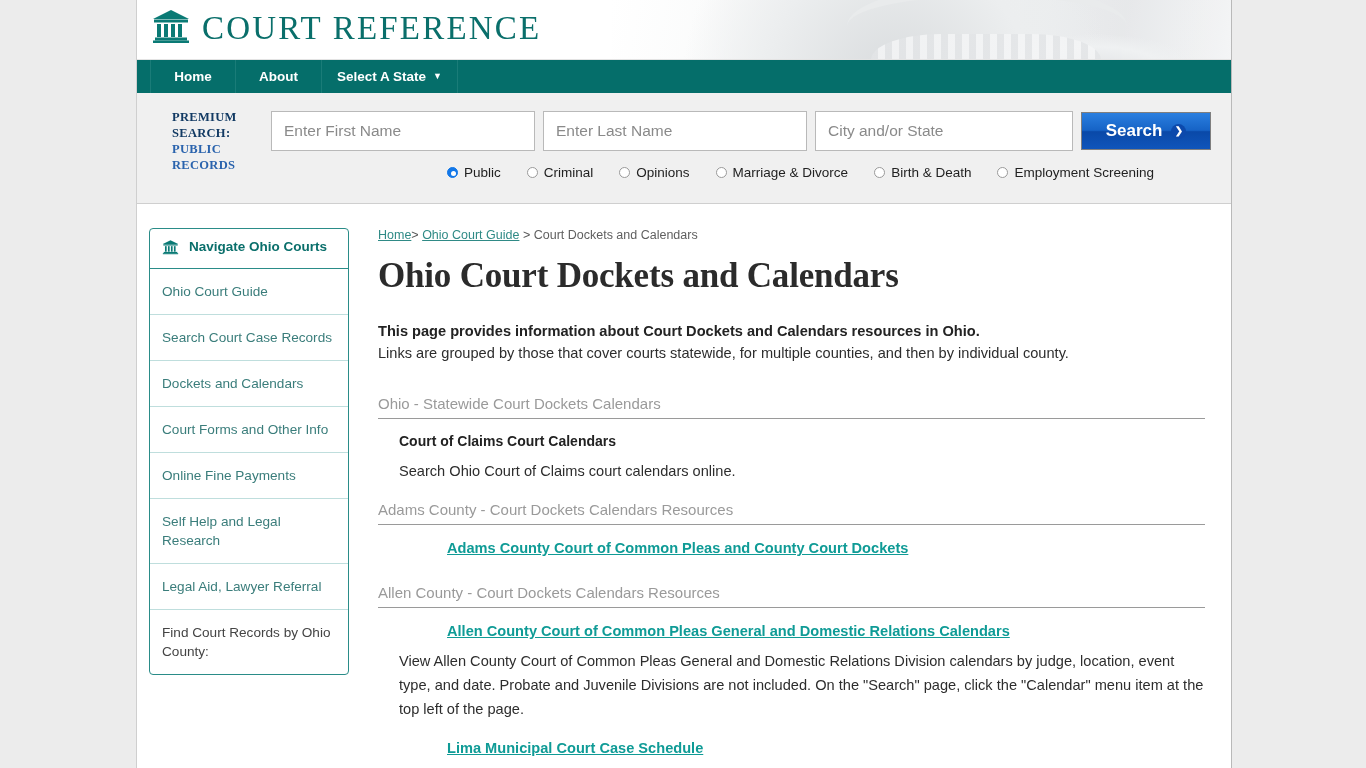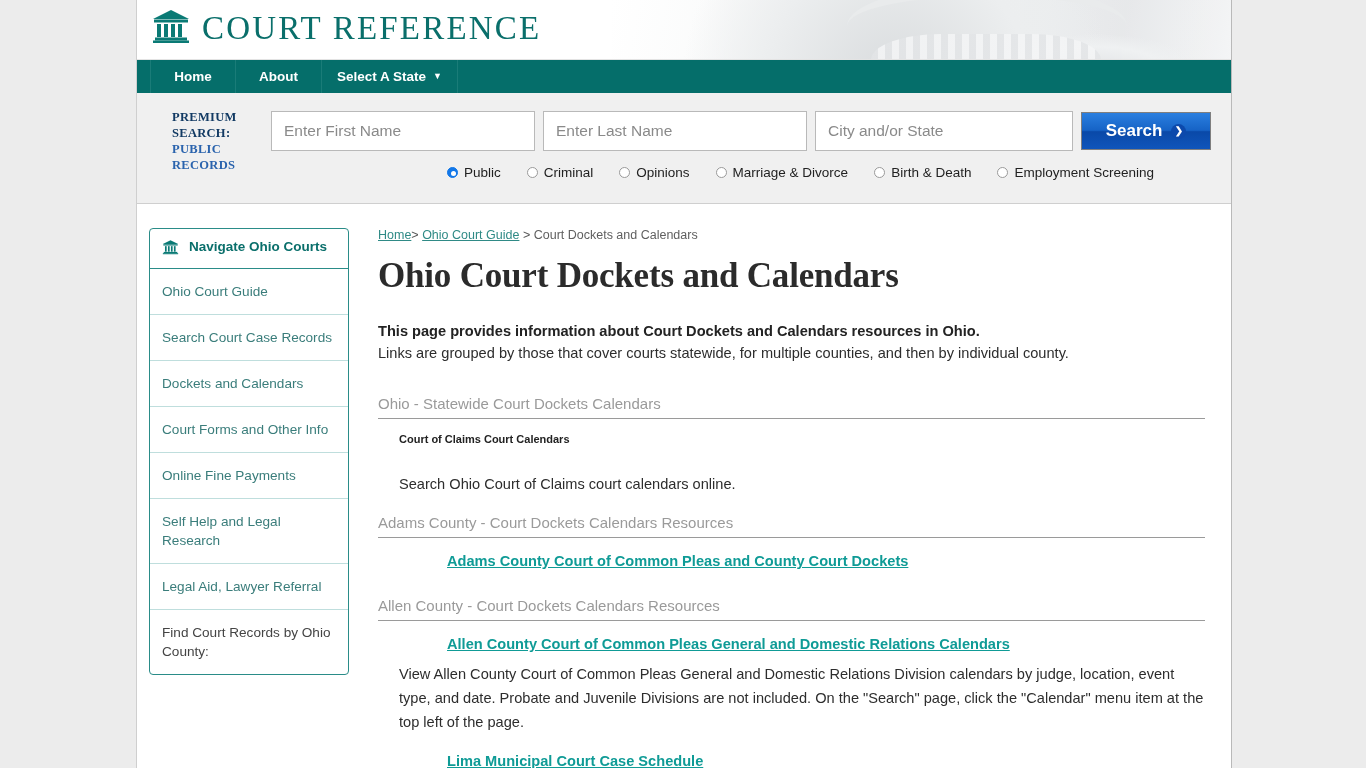--- a/index.html
+++ b/index.html
@@ -142,21 +142,21 @@
     letter-spacing: -0.2px; margin-bottom: 24px;
   }
   .intro-strong { font-size: 14.6px; font-weight: bold; color: #232323; line-height: 22px; }
   .intro-plain { font-size: 14.6px; color: #2d2d2d; line-height: 23px; margin-bottom: 30px; }
 
   .sec-head {
     font-size: 15px; color: #9a9a9a; padding-bottom: 6px;
     border-bottom: 1px solid #9a9a9a; margin-top: 18px; margin-bottom: 14px;
   }
   .entry { padding-left: 21px; margin-bottom: 18px; }
-  .entry-title-plain { font-size: 11px; font-weight: bold; color: #222; margin-bottom: 27px; }
+  .entry-title-plain { font-size: 14px; font-weight: bold; color: #222; margin-bottom: 10px; }
   .entry-title-link {
     font-size: 14.6px; font-weight: bold; color: #0f9b96;
     text-decoration: underline; display: inline-block; margin-bottom: 10px; cursor: pointer; margin-left: 48px;
   }
   .entry-desc { font-size: 14.6px; color: #2d2d2d; line-height: 24px; }
 </style>
 </head>
 <body>
 
 <div class="page">

